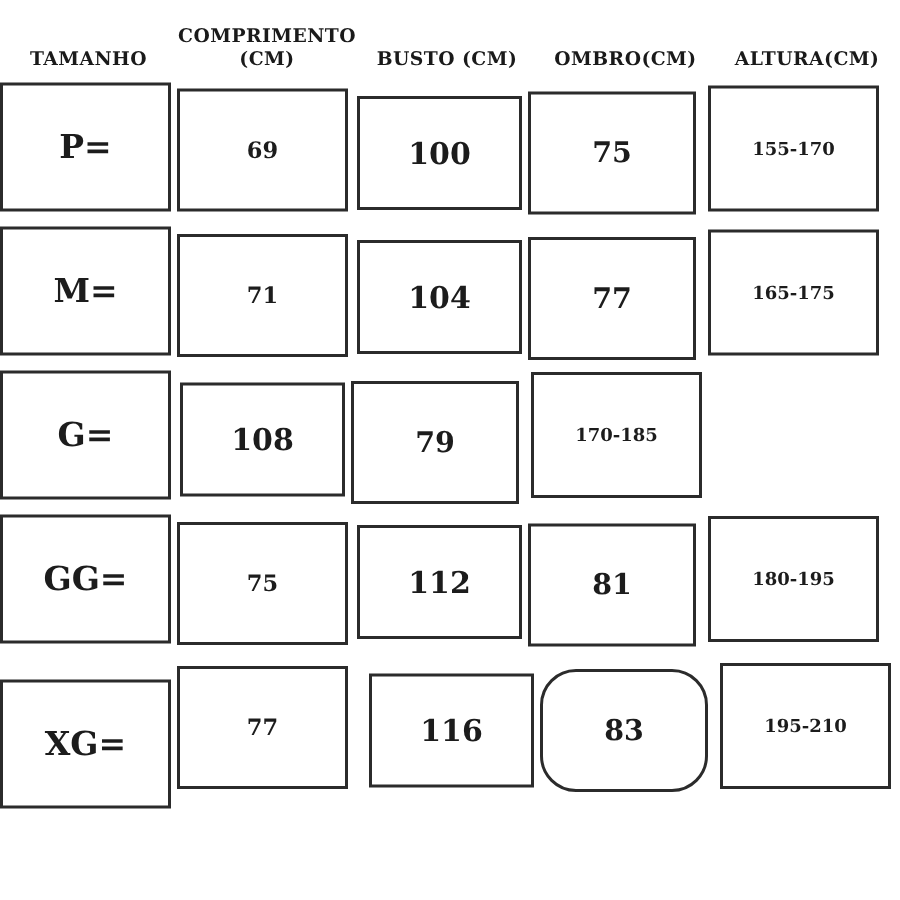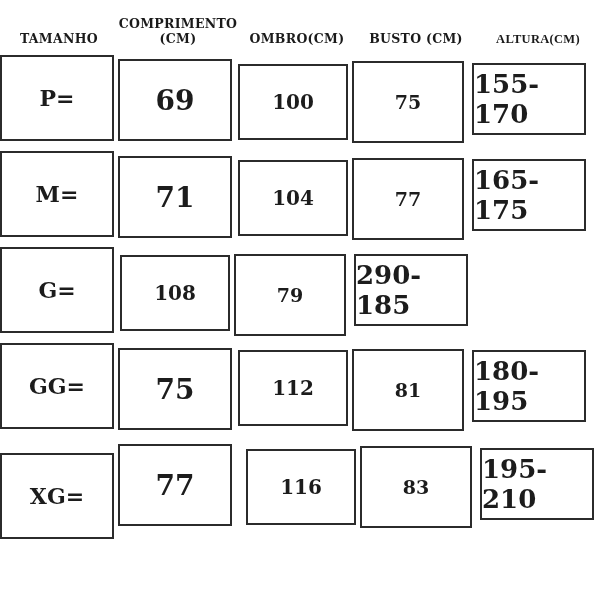--- a/index.html
+++ b/index.html
@@ -43,21 +43,21 @@
     font-size: 12.5px;
     letter-spacing: 0.3px;
     line-height: 1.15;
     padding-bottom: 4px;
     box-sizing: border-box;
   }
   .head-c0 { width: 118px; }
   .head-c1 { width: 120px; font-size: 12.5px; align-items: flex-start; padding-top: 0; }
   .head-c2 { width: 120px; }
   .head-c3 { width: 118px; }
-  .head-c4 { width: 124px; font-family: Liberation Serif, serif; }
+  .head-c4 { width: 124px; }
 
   .head-c1 .two-line {
     display: block;
     line-height: 1.2;
   }
 
   .grid {
     width: 600px;
   }
   .row {
@@ -72,24 +72,24 @@
     background: #ffffff;
     display: flex;
     align-items: center;
     justify-content: center;
     font-family: "DejaVu Serif", serif;
     font-weight: bold;
     color: #1c1c1c;
   }
   
   .c0 { width: 114px; height: 86px; margin-left: 0px; font-size: 22px; }
-  .c1 { width: 114px; height: 82px; margin-left: 4px; font-size: 28px; text-align: right; }
+  .c1 { width: 114px; height: 82px; margin-left: 4px; font-size: 15px; text-align: right; }
   .c2 { width: 110px; height: 76px; margin-left: 6px; font-size: 20px; }
   .c3 { width: 112px; height: 82px; margin-left: 4px; font-size: 19px; }
-  .c4 { width: 114px; height: 72px; margin-left: 8px; font-size: 26px; }
+  .c4 { width: 114px; height: 84px; margin-left: 8px; font-size: 12px; }
 
   
   .row1 .c0 { transform: translateY(0px); }
   .row1 .c1 { transform: translateY(2px); }
   .row1 .c2 { transform: translateY(4px); }
   .row1 .c3 { transform: translateY(4px); }
   .row1 .c4 { transform: translateY(1px); }
 
   .row2 .c0 { transform: translateY(0px); }
   .row2 .c1 { transform: translateY(3px); }
@@ -105,44 +105,44 @@
 
   .row4 .c0 { transform: translateY(0px); }
   .row4 .c1 { transform: translateY(3px); }
   .row4 .c2 { transform: translateY(2px); }
   .row4 .c3 { transform: translateY(4px); }
   .row4 .c4 { transform: translateY(0px); }
 
   .row5 .c0 { transform: translateY(0px); margin-top: 28px; }
   .row5 .c1 { transform: translateY(3px); }
   .row5 .c2 { transform: translateY(5px); margin-left: 14px; }
-  .row5 .c3 { transform: translateY(5px); }
+  .row5 .c3 { transform: translateY(5px); border-radius: 24px; }
   .row5 .c4 { transform: translateY(2px); }
 </style>
 </head>
 <body>
 
 <div class="sheet">
   <div class="table-wrap">
 
     <div class="header-row">
       <div class="head-cell head-c0">
         <span>TAMANHO</span>
       </div>
       <div class="head-cell head-c1">
         <div>
           <span class="two-line">COMPRIMENTO</span>
           <span class="two-line">(CM)</span>
         </div>
       </div>
+      <div class="head-cell head-c2">
+        <span>BUSTO (CM)</span>
+      </div>
       <div class="head-cell head-c3">
         <span>OMBRO(CM)</span>
-      </div>
-      <div class="head-cell head-c2">
-        <span>BUSTO (CM)</span>
       </div>
       <div class="head-cell head-c4">
         <span>ALTURA(CM)</span>
       </div>
     </div>
 
     <div class="grid">
 
       <div class="row row1">
         <div class="cell c0">P=</div>
@@ -157,21 +157,21 @@
         <div class="cell c1">71</div>
         <div class="cell c2">104</div>
         <div class="cell c3">77</div>
         <div class="cell c4">165-175</div>
       </div>
 
       <div class="row row3">
         <div class="cell c0">G=</div>
         <div class="cell c2">108</div>
         <div class="cell c3">79</div>
-        <div class="cell c4">290-185</div>
+        <div class="cell c4">170-185</div>
       </div>
 
       <div class="row row4">
         <div class="cell c0">GG=</div>
         <div class="cell c1">75</div>
         <div class="cell c2">112</div>
         <div class="cell c3">81</div>
         <div class="cell c4">180-195</div>
       </div>
 

